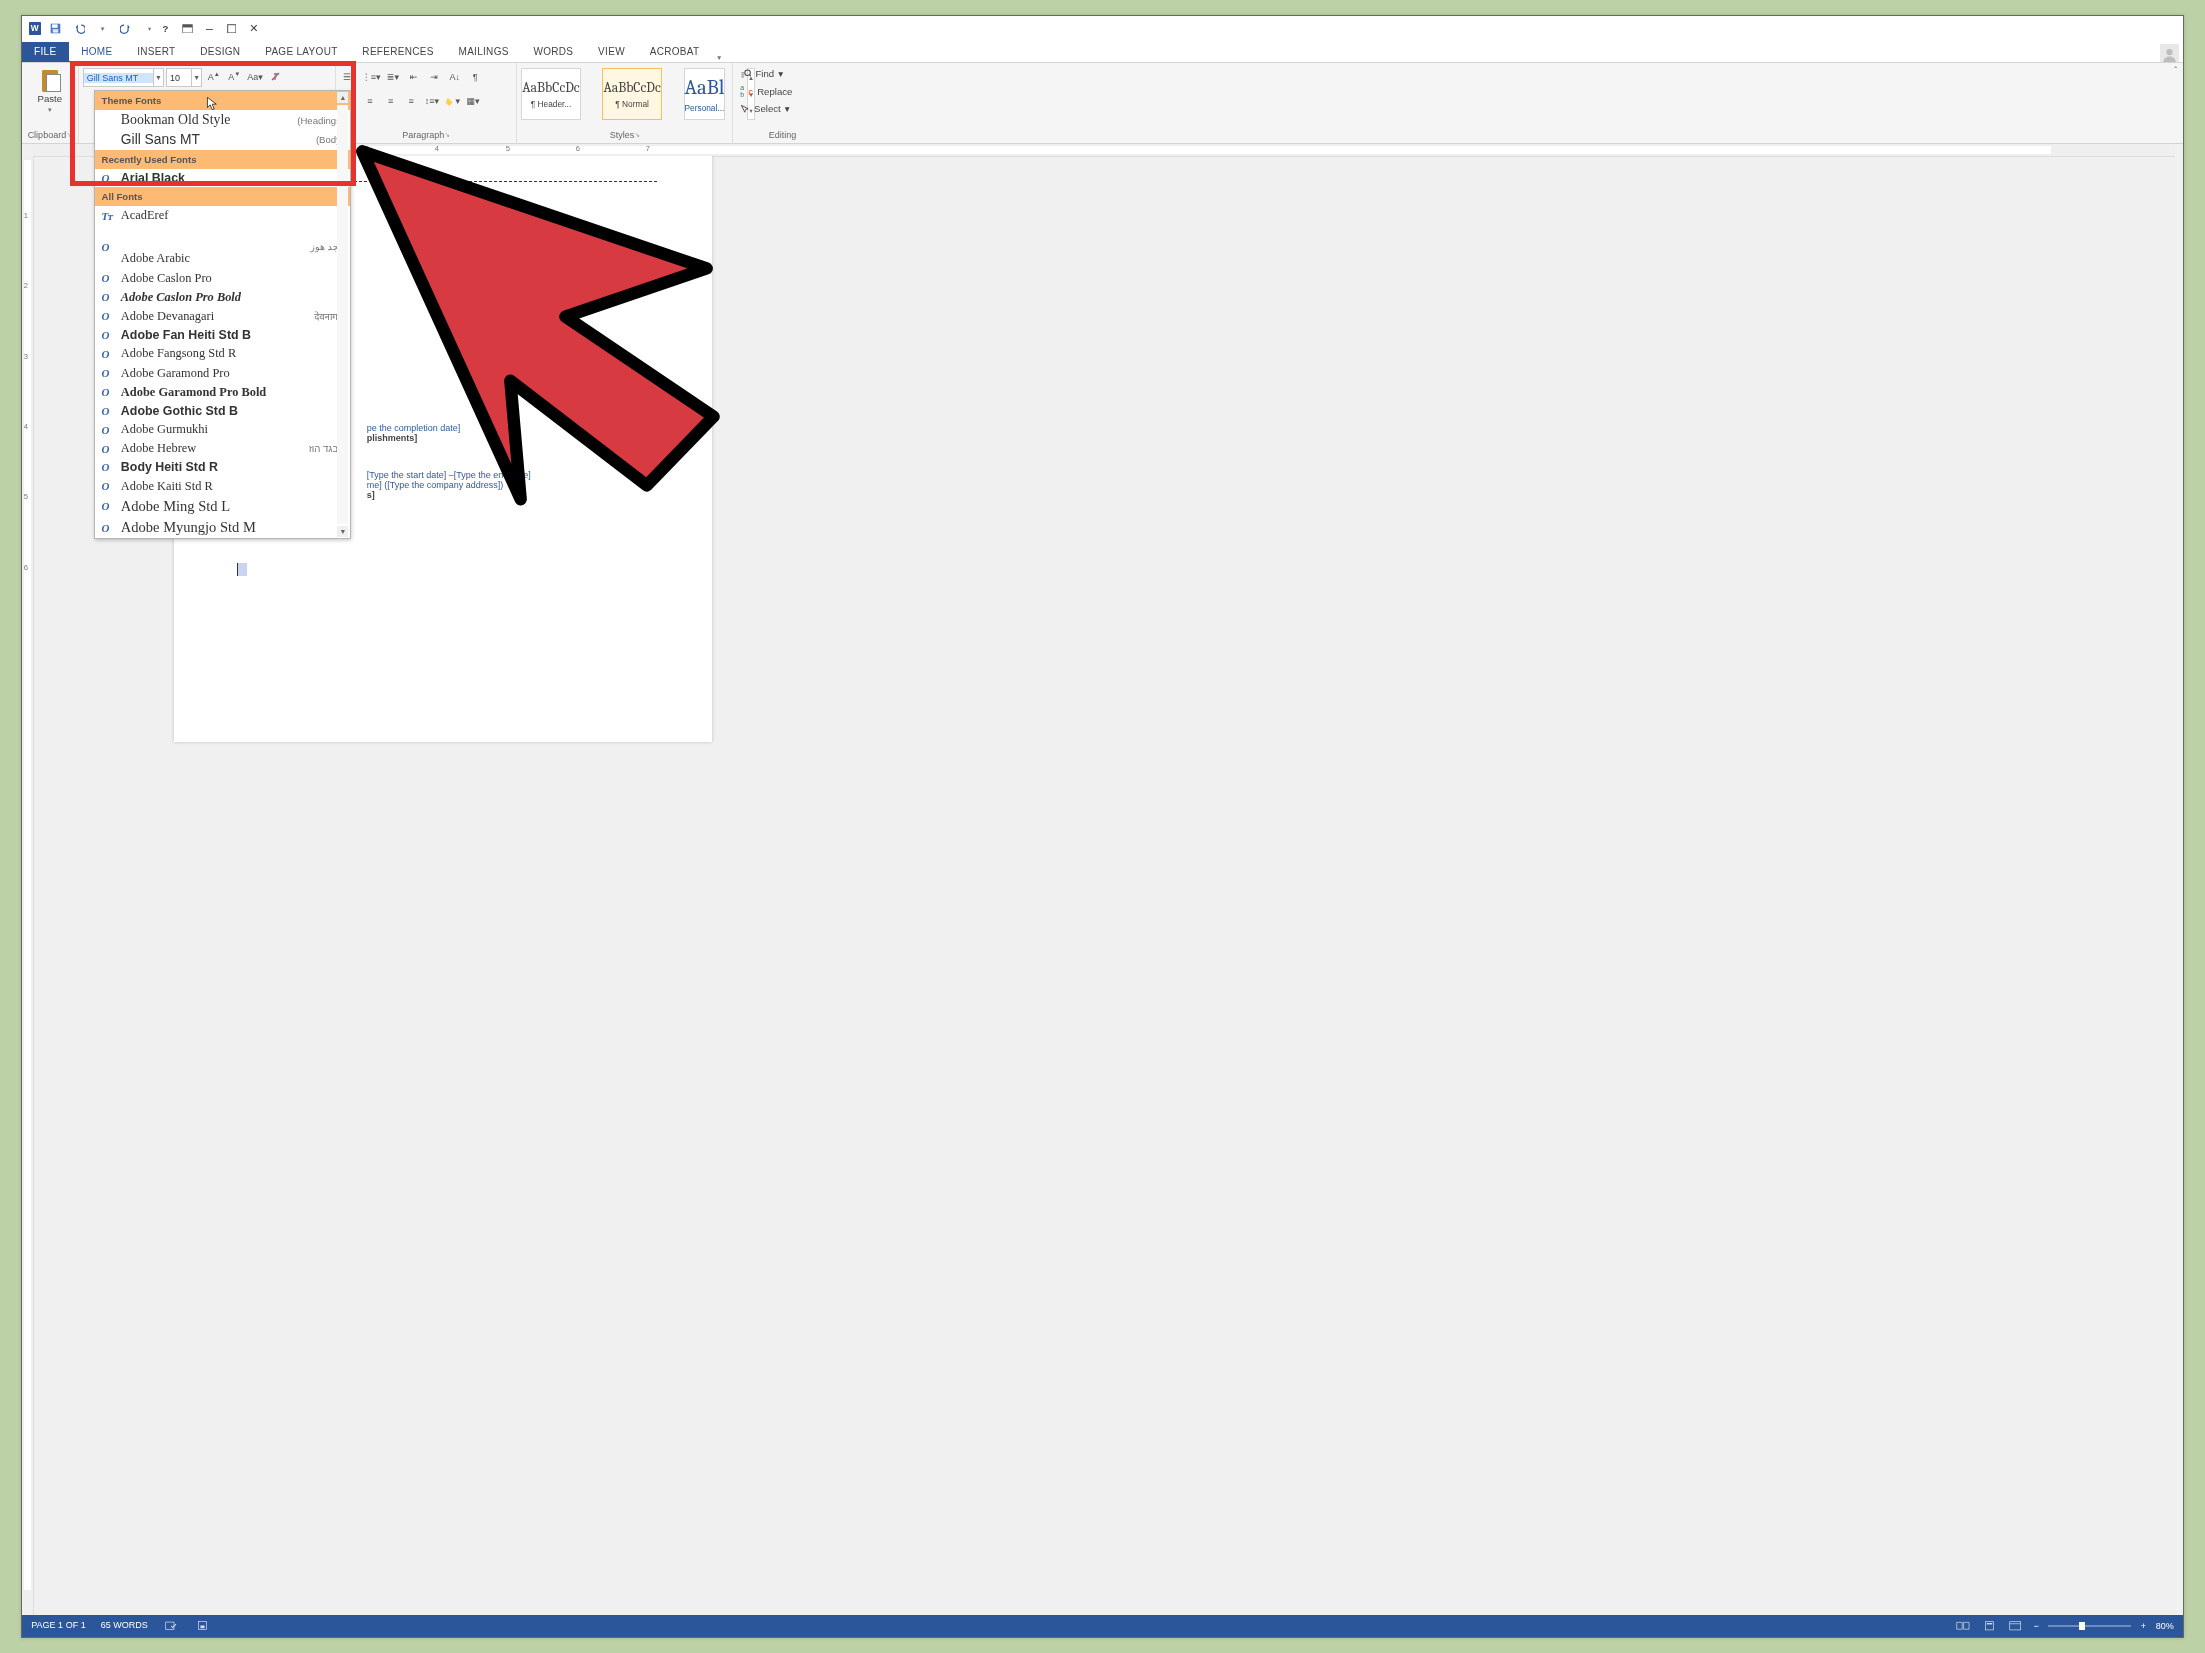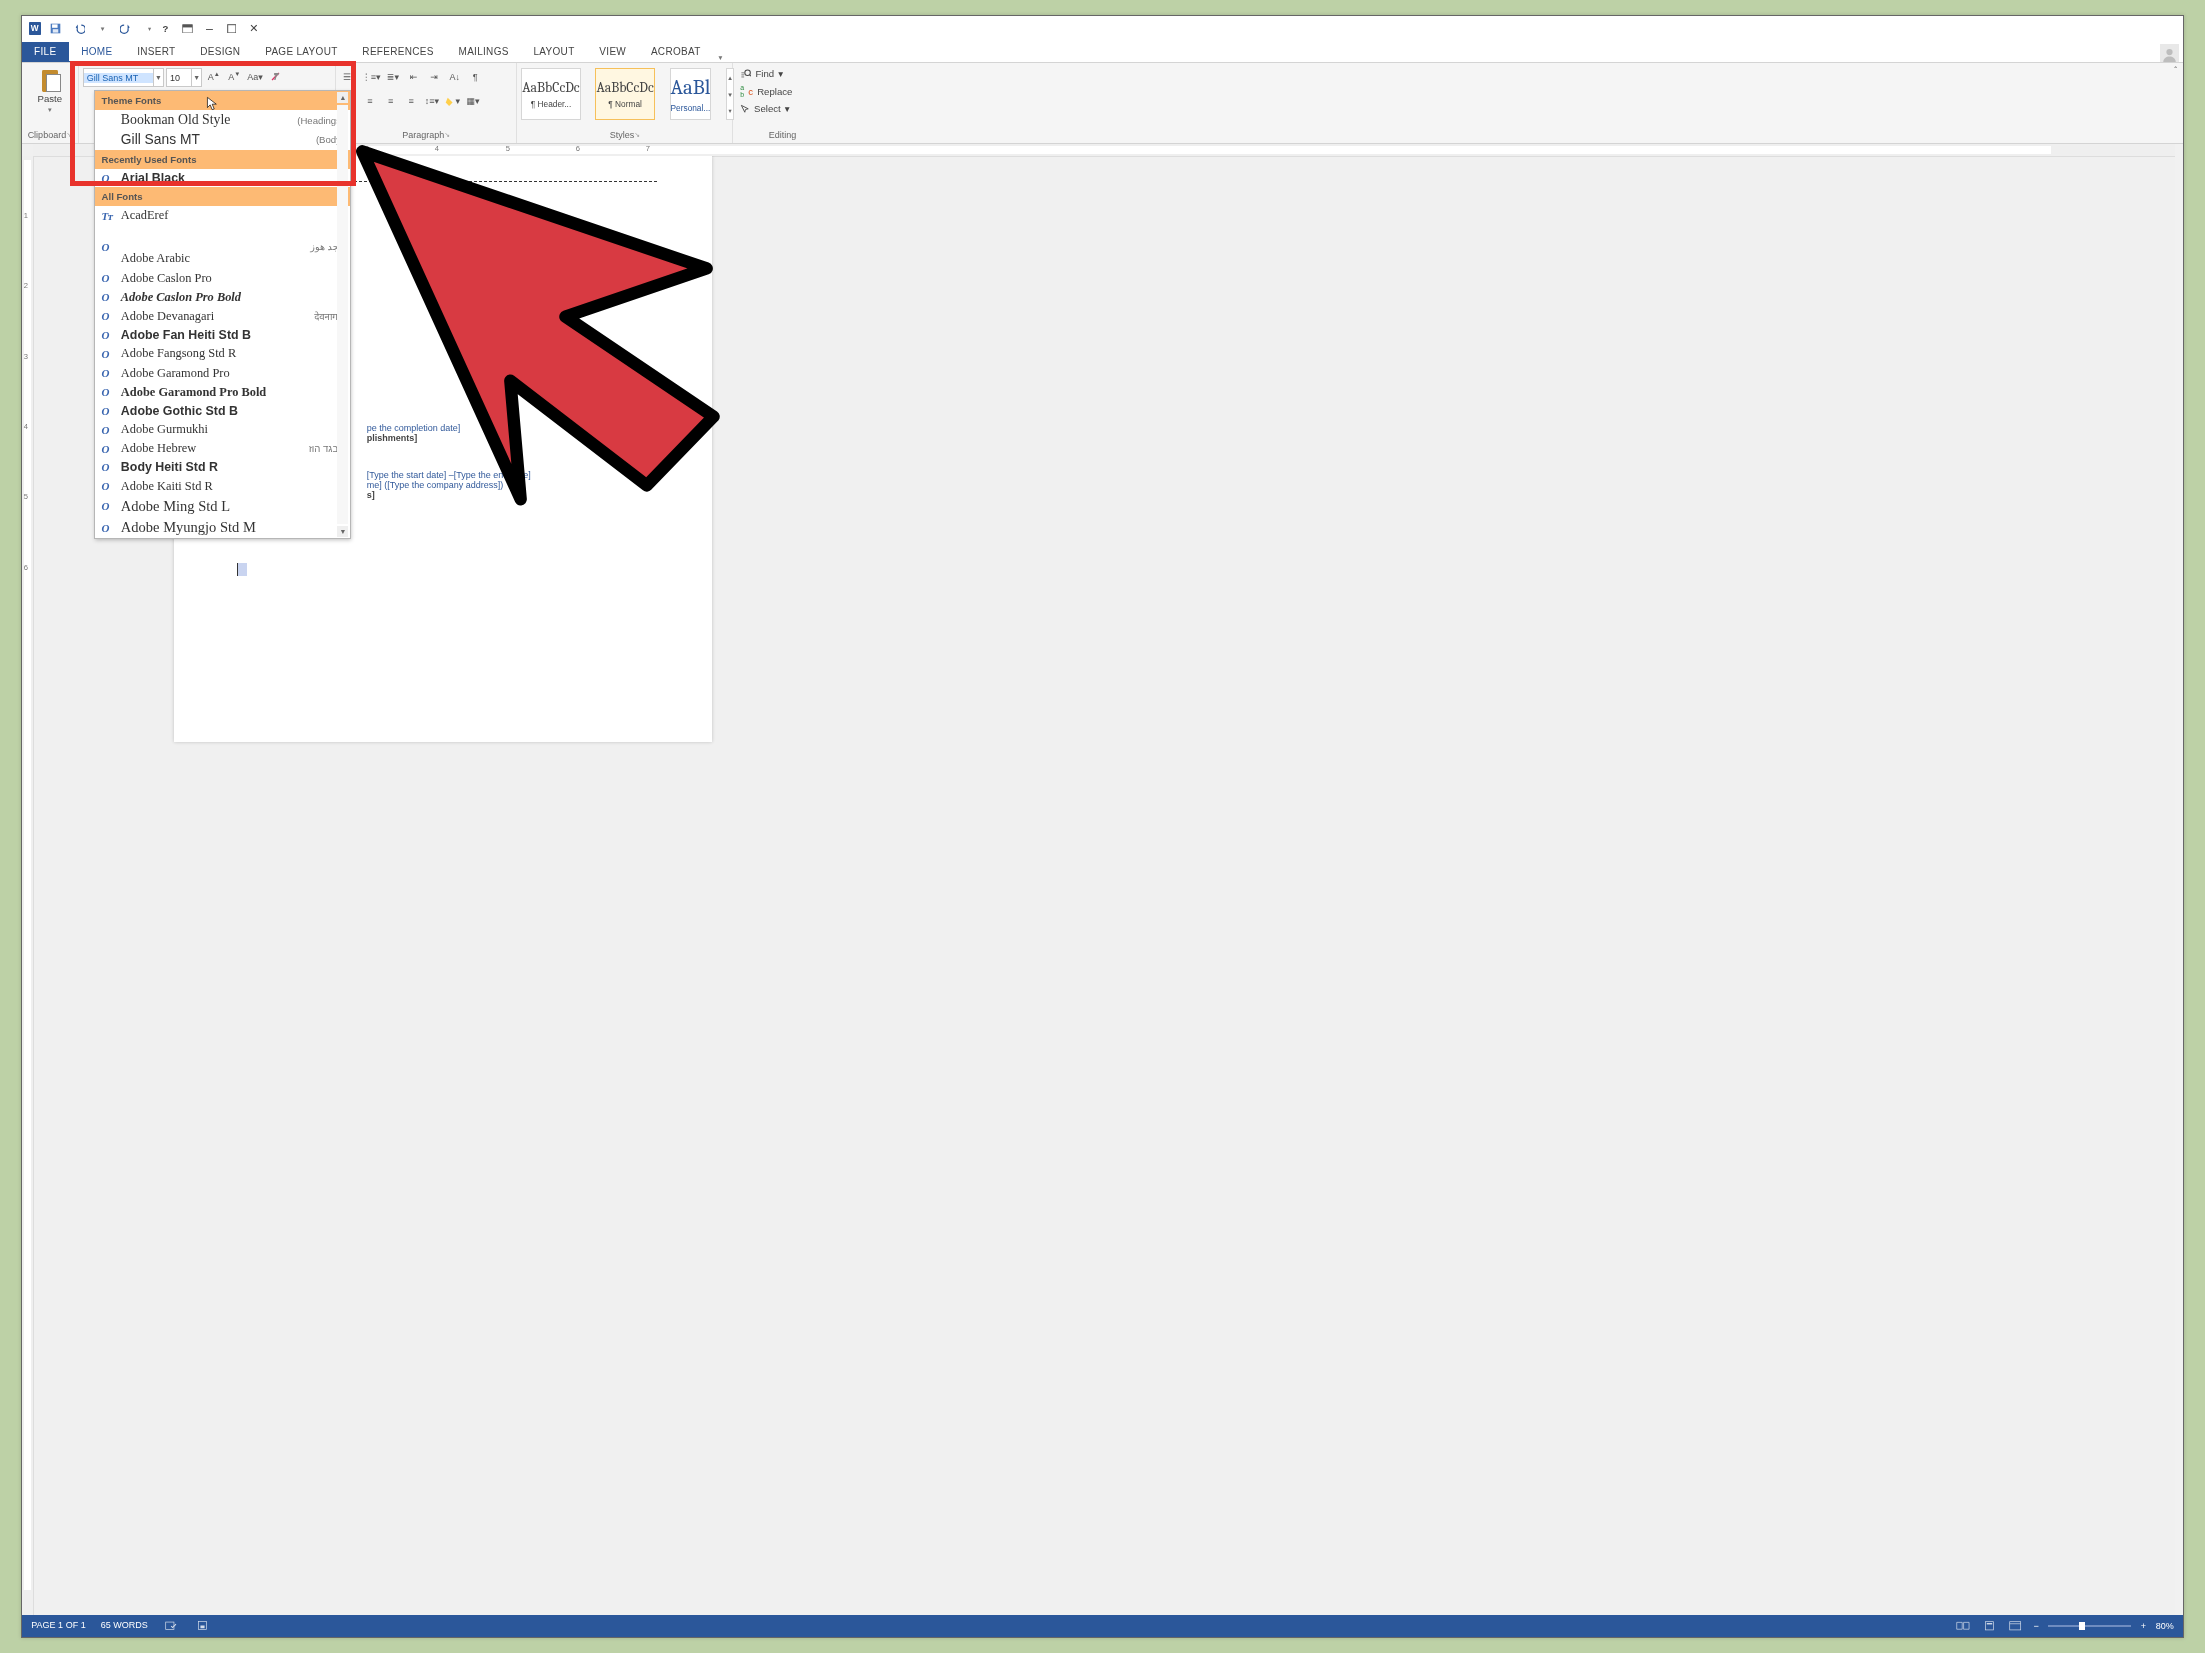--- a/index.html
+++ b/index.html
@@ -30,21 +30,21 @@
 .paste-icn{width:20.7px;height:25px;position:relative}
 .paste-icn::before{content:"";position:absolute;inset:2.8px 2.1px 0 2.1px;background:#c38b2e;border-radius:1.4px}
 .paste-icn::after{content:"";position:absolute;left:6.9px;top:6.9px;width:12.4px;height:16.5px;background:#fff;border:0.7px solid #888}
 .mini-row{display:flex;gap:2.1px;margin-bottom:2.1px}
 .mini-btn{min-width:16.5px;height:15px;border:0.7px solid transparent;display:inline-flex;align-items:center;justify-content:center;font-size:9px;color:#555;background:transparent}
 .mini-sel{height:16.5px;border:0.7px solid #c9c9c9;background:#fff;display:flex;align-items:center}
 .mini-sel input{border:0;outline:0;font-size:9px;width:63px;padding:0 2.8px;color:#1a63b4;background:#cfe4ff}
 .mini-sel .caret{width:9.6px;text-align:center;color:#666;font-size:6.9px;border-left:0.7px solid #c9c9c9;height:100%;display:flex;align-items:center;justify-content:center}
 .size-sel input{width:18px;background:#fff;color:#333}
 
-.style-card{width:59px;height:50px;border:0.7px solid #d6d6d6;background:#fff;display:flex;flex-direction:column;align-items:center;justify-content:center;gap:4.1px;margin-right:12px}
+.style-card{width:59px;height:50px;border:0.7px solid #d6d6d6;background:#fff;display:flex;flex-direction:column;align-items:center;justify-content:center;gap:4.1px;margin-right:19px}
 .style-card.sel{border:0.7px solid #f6c05a;background:#fff7e1}
 .style-card .prev{font-family:'Cambria',serif;font-size:13.8px;color:#444}
 .style-card .lbl{font-size:8.3px;color:#444}
 .style-card .lbl.blue{color:#2b579a}
 .style-card.big .prev{font-size:20.7px;color:#2b579a;font-family:'Cambria',serif}
 
 .edit-item{display:flex;align-items:center;gap:4.1px;color:#444;font-size:9.6px;padding:1.4px 2.8px}
 
 .work-area{position:absolute;left:0;right:0;top:128px;bottom:19.3px;background:#f0f0f0;overflow:hidden}
 .hruler{position:absolute;left:11px;right:8.3px;top:0;height:12.4px;background:#efefef;border-bottom:0.7px solid #ddd}
@@ -138,21 +138,21 @@
 
   <div class="ribbon-tabs">
     <div id="tabs-host" style="display: flex;">
         <div class="ribbon-tab file">FILE</div>
         <div class="ribbon-tab active">HOME</div>
         <div class="ribbon-tab">INSERT</div>
         <div class="ribbon-tab">DESIGN</div>
         <div class="ribbon-tab">PAGE LAYOUT</div>
         <div class="ribbon-tab">REFERENCES</div>
         <div class="ribbon-tab">MAILINGS</div>
-        <div class="ribbon-tab">LAYOUT</div>
+        <div class="ribbon-tab">WORDS</div>
         <div class="ribbon-tab">VIEW</div>
         <div class="ribbon-tab">ACROBAT</div>
       </div>
     <span class="collapse-caret">▾</span>
     <div class="account-box">
         <svg viewBox="0 0 24 24">
           <circle cx="12" cy="8" r="5"></circle>
           <path d="M2 24c0-6 5-9 10-9s10 3 10 9z"></path>
         </svg>
       </div>

